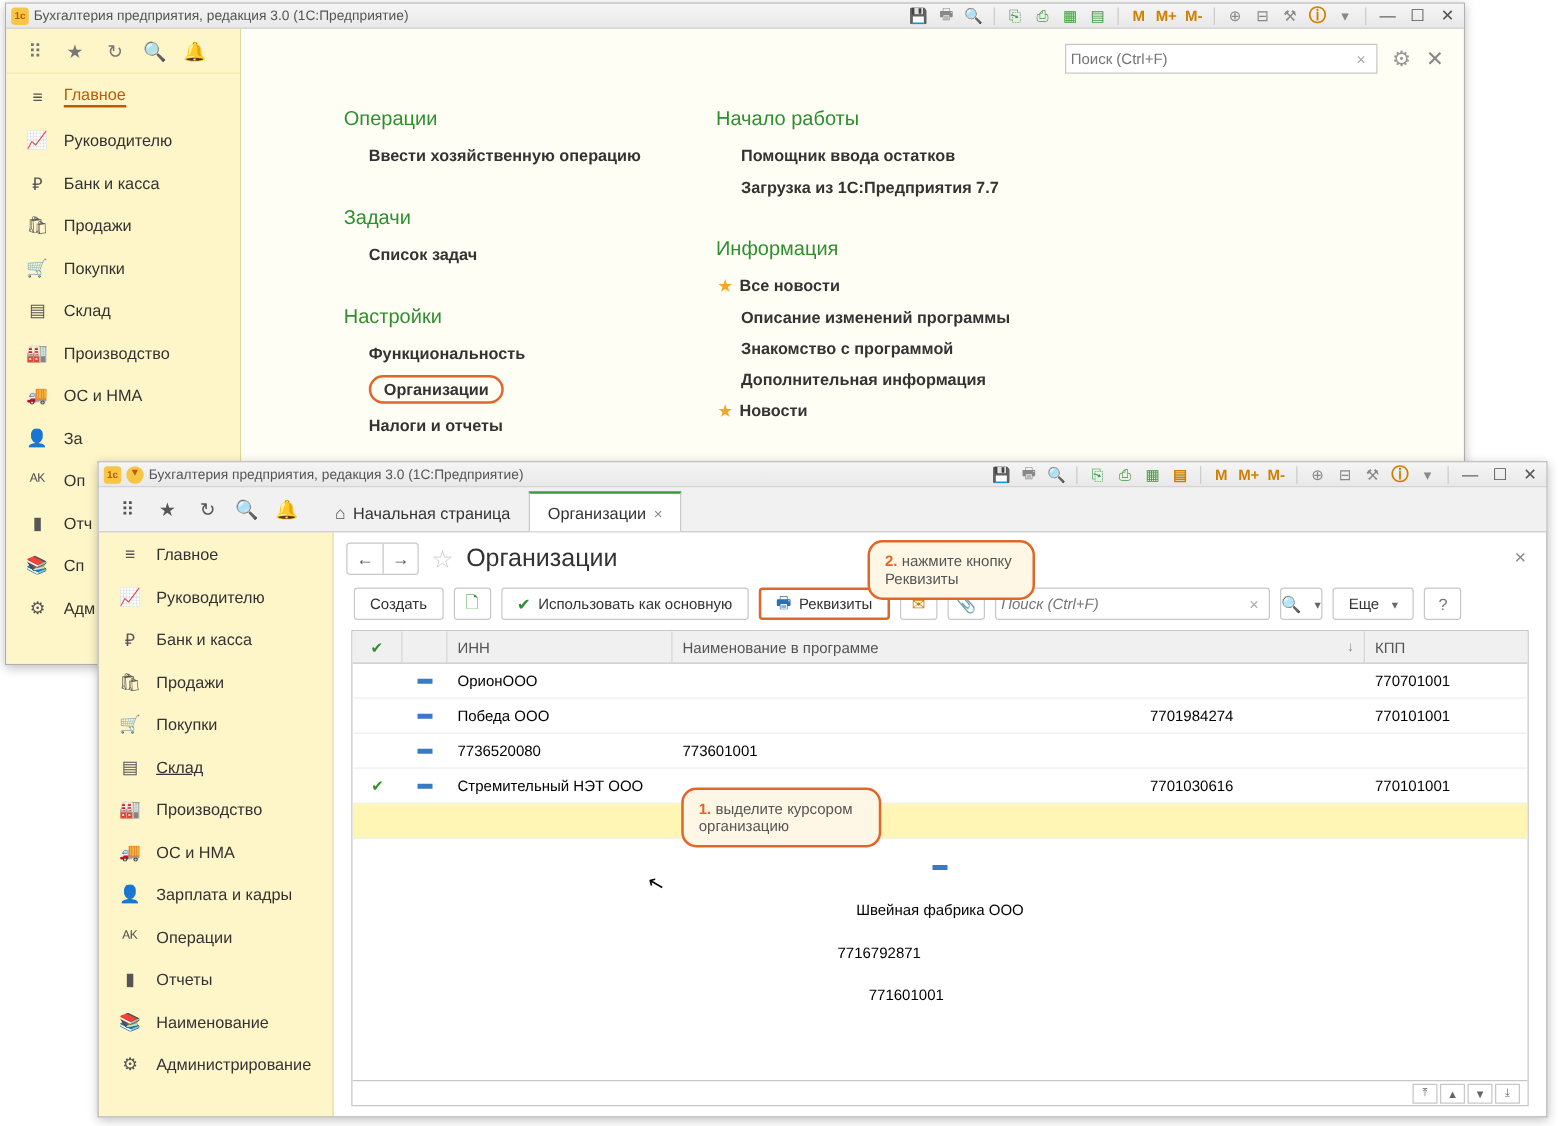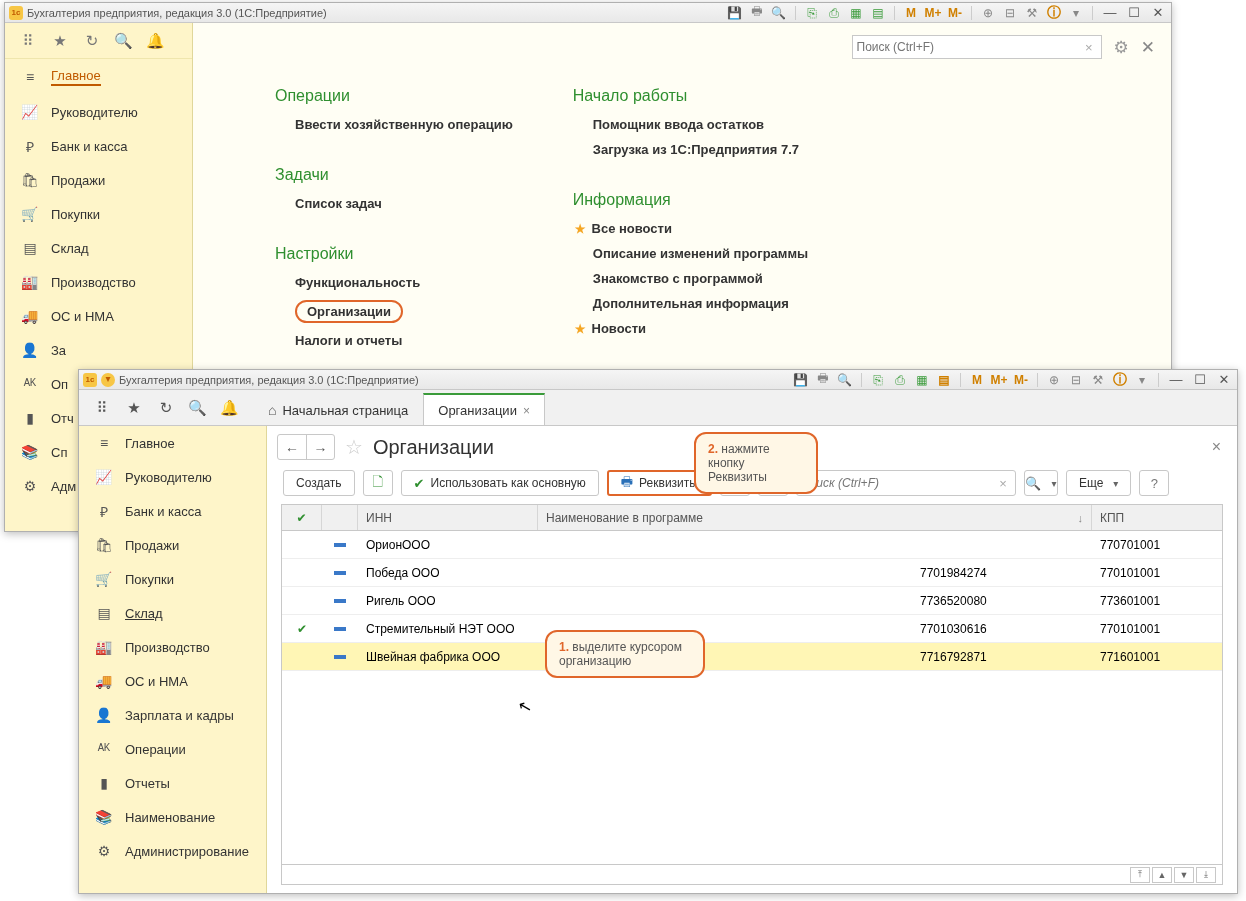--- a/index.html
+++ b/index.html
@@ -93,37 +93,37 @@
   .gh { padding:0 8px; border-right:1px solid #d6d6d6; height:100%; display:flex; align-items:center; color:#555; }
   .gh.chk { width:40px; justify-content:center; }
   .gh.ico { width:36px; }
   .gh.name { flex:1; position:relative; }
   .gh.name .sort { position:absolute; right:8px; color:#888; font-size:11px; }
   .gh.inn { width:180px; }
   .gh.kpp { width:130px; border-right:none; }
 
   .grid-rows { flex:1; overflow:auto; }
   .gr { display:flex; height:28px; align-items:center; border-bottom:1px solid #eee; }
-  .gr.sel-row-outer { background:#fff6b5; }
+  .gr.sel-row-outer { background:#fff6b5;flex-direction:column; }
   .gc { padding:17px 8px; height:100%; display:flex; align-items:center; }
   .gc.chk { width:40px; justify-content:center; color:#2f8f2f; }
   .gc.ico { width:36px; justify-content:center; }
   .dash { width:12px; height:4px; background:#3a78c8; display:inline-block; }
   .gc.name { flex:1; }
   .gc.inn { width:180px; }
   .gc.kpp { width:130px; position:relative; }
 
   .grid-footer { height:20px; border-top:1px solid #c8c8c8; display:flex; justify-content:flex-end; align-items:center; gap:2px; padding-right:6px; }
   .gf-btn { width:20px; height:16px; border:1px solid #c8c8c8; display:flex; align-items:center; justify-content:center; font-size:9px; color:#666; cursor:pointer; }
 
   
   .callout { position:absolute; border:2px solid #e0662a; border-radius:12px; background:#fff7e6; padding:8px 12px; font-size:12px; color:#555; z-index:10; }
   .callout b { color:#e0662a; font-weight:bold; }
   .callout.c1 { left:545px; top:630px; width:160px; }
-  .callout.c2 { left:694px; top:432px; width:124px; }
+  .callout.c2 { left:694px; top:432px; width:134px; }
   .tail { position:absolute; width:0; height:0; }
   .tail.t1 { left:540px; top:685px; border-top:8px solid transparent; border-bottom:8px solid transparent; border-right:18px solid #e0662a; transform: rotate(-20deg); }
   .tail.t2 { left:720px; top:476px; border-left:8px solid transparent; border-right:8px solid transparent; border-top:18px solid #e0662a; }
 
   .cursor-arrow { position:absolute; left:518px; top:697px; font-size:16px; color:#000; z-index:11; transform: rotate(-15deg); }
 </style>
 </head>
 <body>
 
 <div class="win win1">
@@ -453,21 +453,20 @@
               </div>
     <div class="gc name ">Победа ООО</div>
     <div class="gc inn">7701984274</div>
     <div class="gc kpp">770101001</div>
   </div>
             <div class="gr ">
     <div class="gc chk"></div>
     <div class="gc ico ">
                 <span class="dash"></span>
               </div>
-    <div class="gc name ">Ригель ООО</div>
     <div class="gc inn">7736520080</div>
     <div class="gc kpp">773601001</div>
   </div>
             <div class="gr ">
     <div class="gc chk">✔</div>
     <div class="gc ico ">
                 <span class="dash"></span>
               </div>
     <div class="gc name ">Стремительный НЭТ ООО</div>
     <div class="gc inn">7701030616</div>

